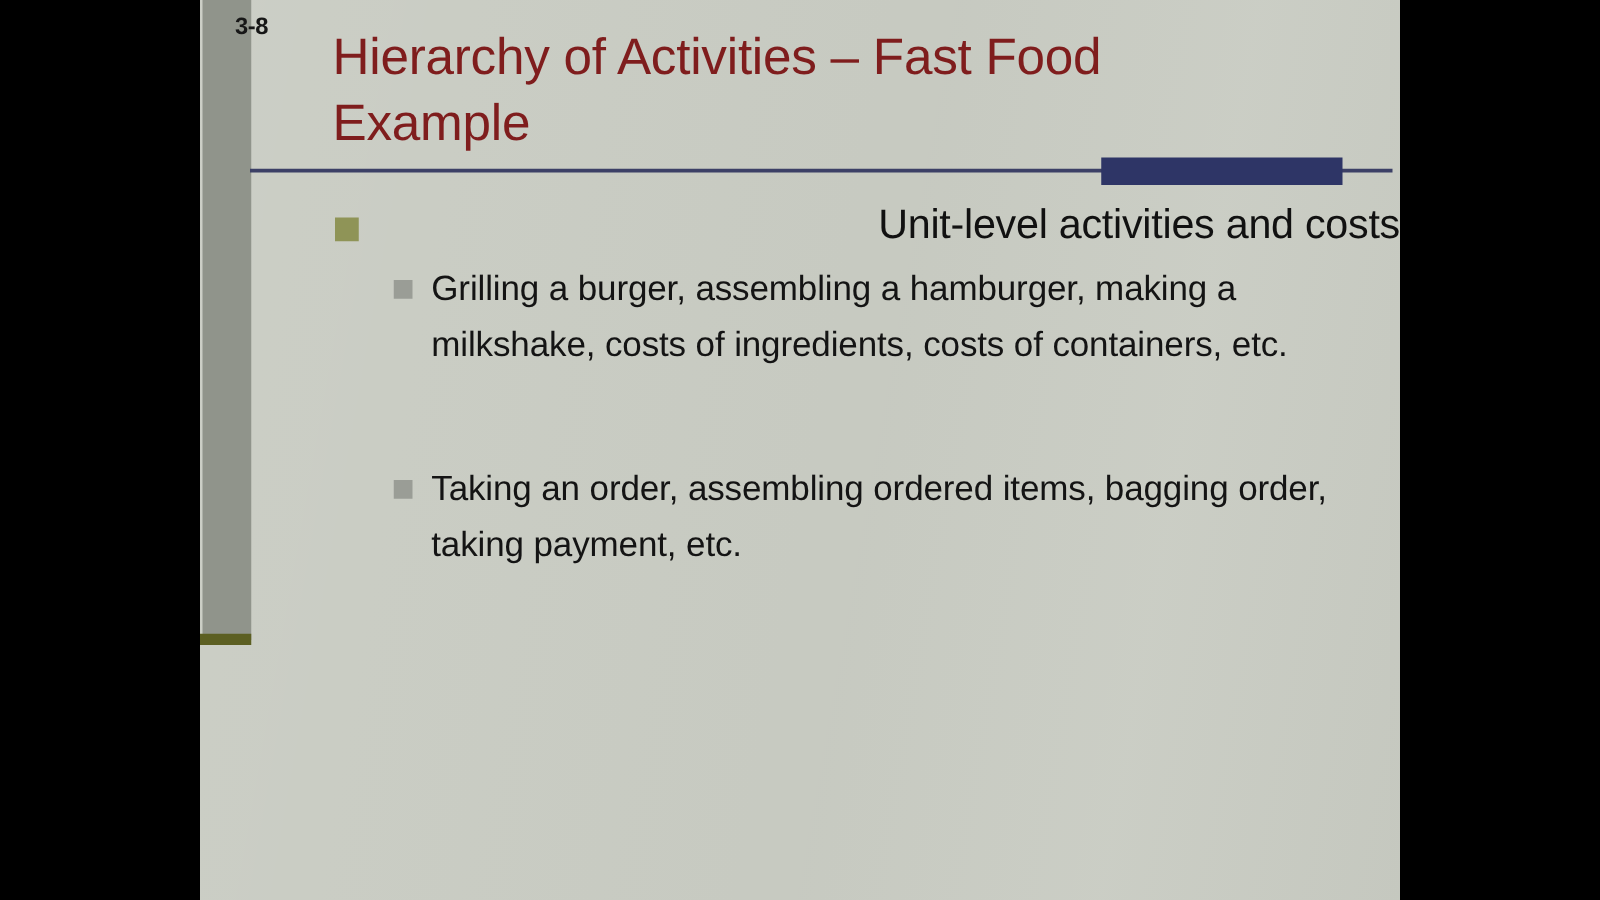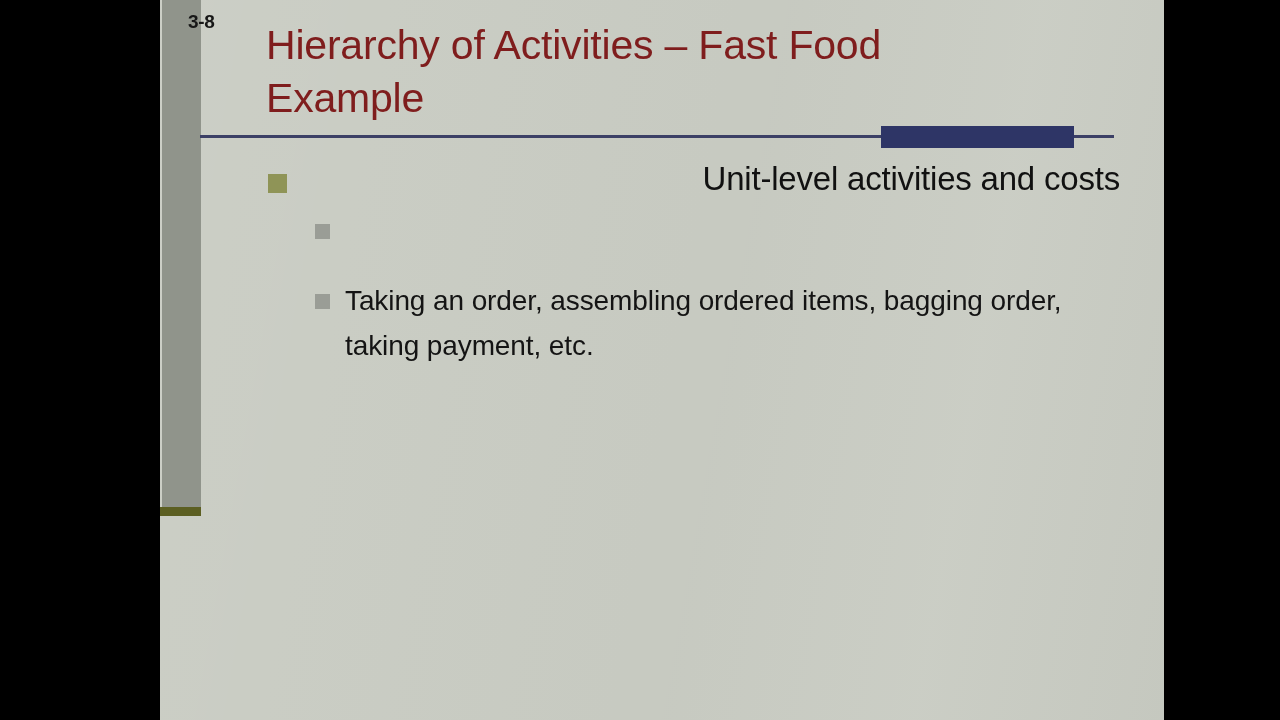--- a/index.html
+++ b/index.html
@@ -25,21 +25,20 @@
 
   
   #slide {
     position: absolute;
     left: 160px;
     top: 0px;
     width: 960px;
     height: 720px;
     background: #c9ccc3;
     overflow: hidden;
-    padding-left: 44px;
   }
 
   
   #slide::before {
     content: "";
     position: absolute;
     inset: 0;
     background: linear-gradient(100deg,
                 rgba(255,255,255,0.055) 0%,
                 rgba(255,255,255,0.015) 22%,
@@ -189,20 +188,21 @@
 
       <div class="l1">
         <span class="bullet"></span>
         <span class="text">Unit-level activities and costs</span>
       </div>
 
       <div class="gap-a"></div>
 
       <div class="l2">
         <span class="bullet"></span>
+        <span class="text">Grilling a burger, assembling a hamburger, making a milkshake, costs of ingredients, costs of containers, etc.</span>
       </div>
 
       <div class="gap-b"></div>
 
 
       <div class="gap-c"></div>
 
       <div class="l2">
         <span class="bullet"></span>
         <span class="text">Taking an order, assembling ordered items, bagging order, taking payment, etc.</span>

